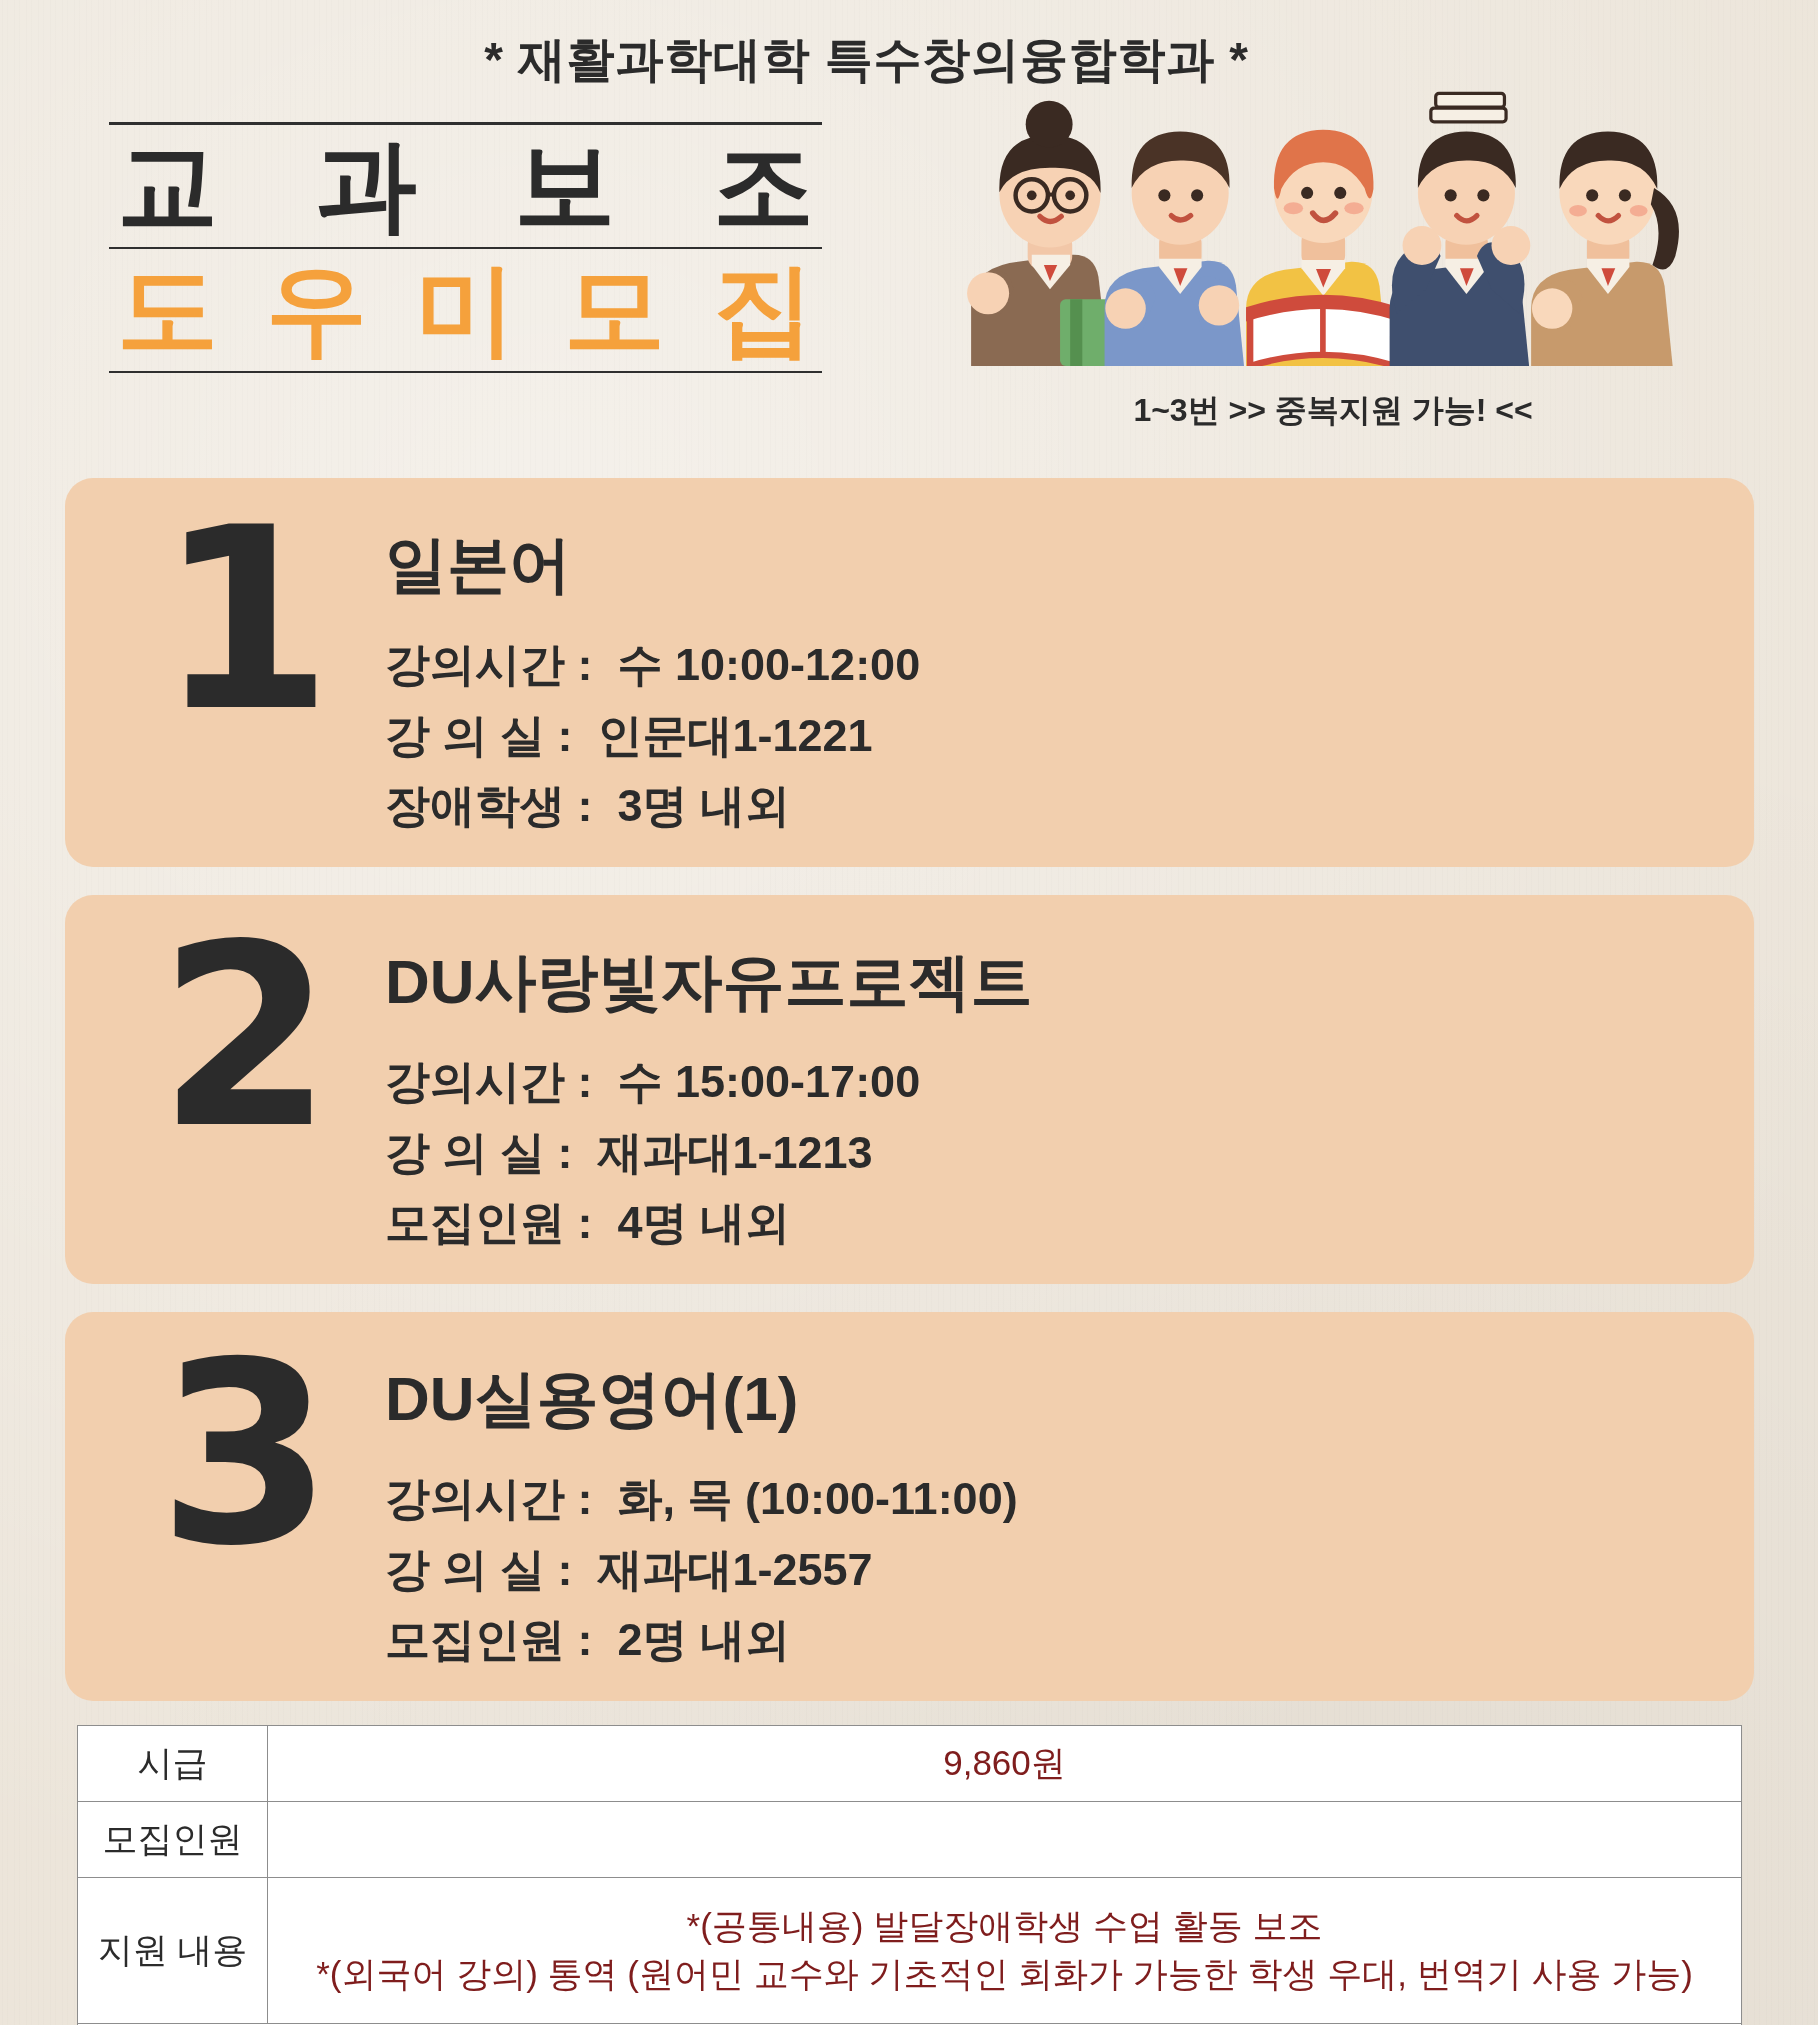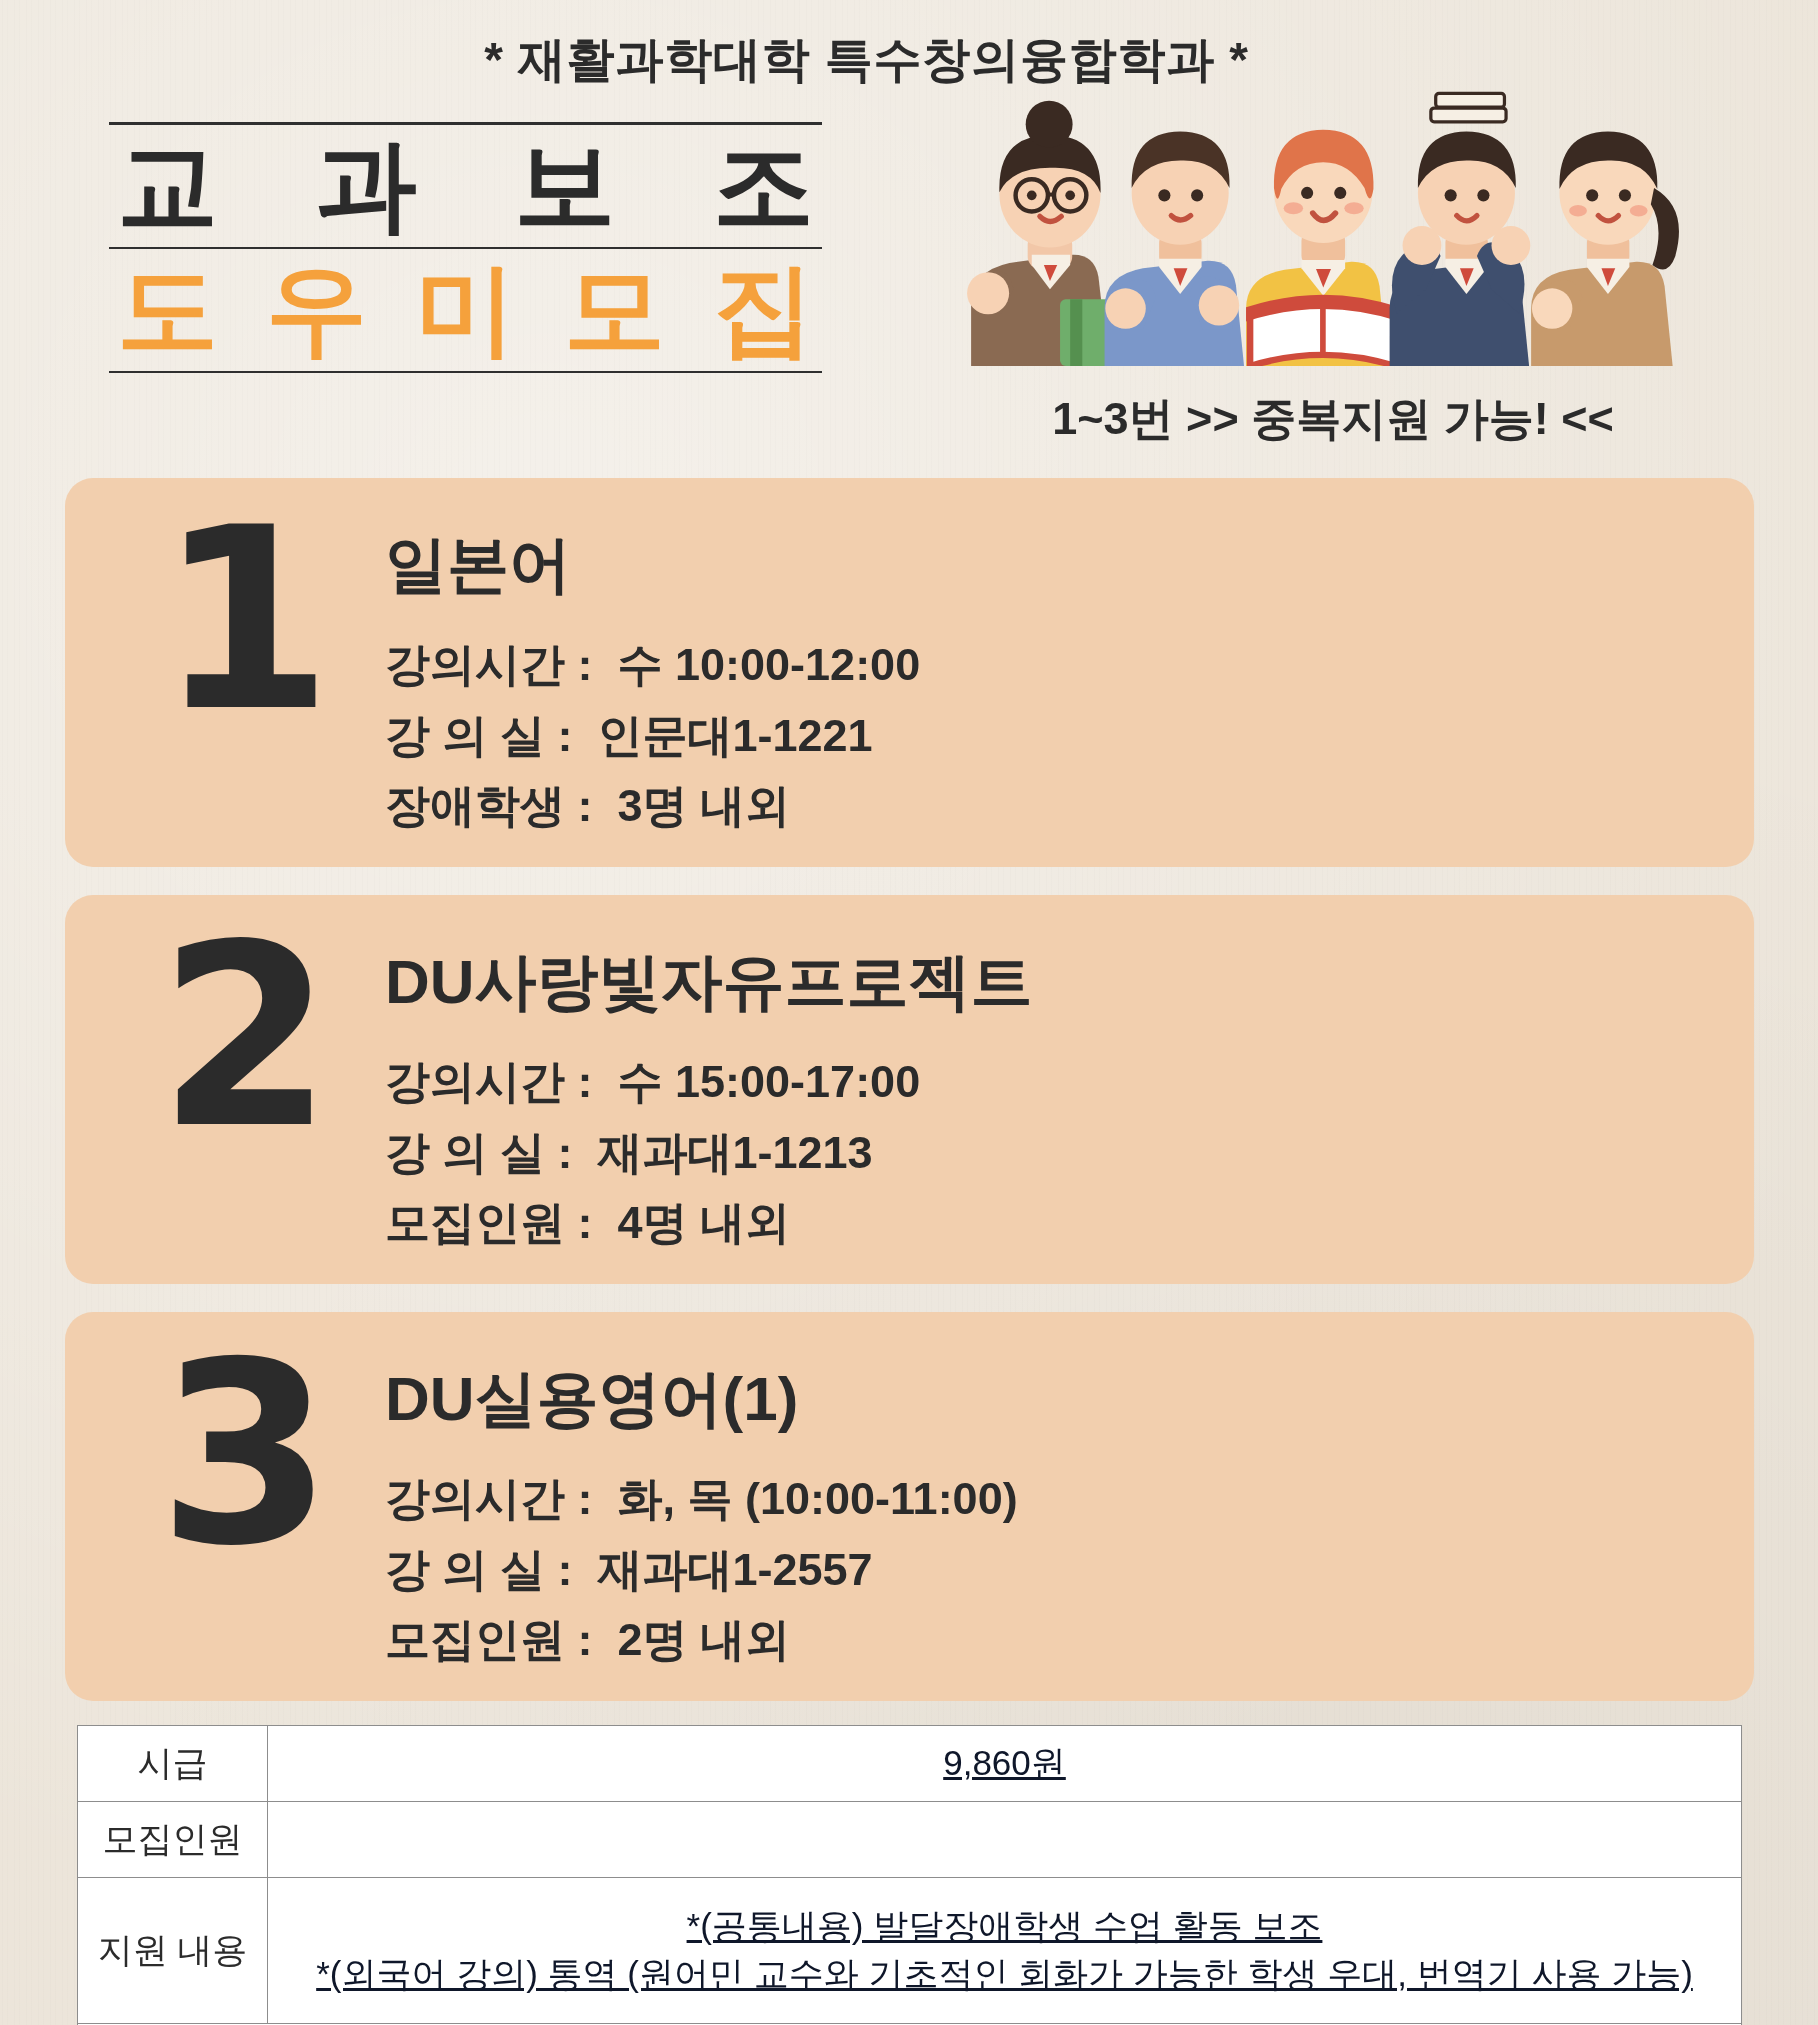--- a/index.html
+++ b/index.html
@@ -79,21 +79,21 @@
     left: 948px;
     width: 770px;
     height: 279px;
   }
   .sub-line {
     position: absolute;
     top: 389px;
     left: 948px;
     width: 770px;
     text-align: center;
-    font-size: 45px;
+    font-size: 32px;
     font-weight: 800;
     color: #2b2b2b;
   }
 
   
   .card {
     position: absolute;
     left: 65px;
     width: 1689px;
     height: 389px;
@@ -161,25 +161,24 @@
     padding: 14px 0;
     box-sizing: border-box;
   }
   .tvalue {
     flex: 1;
     display: flex;
     align-items: center;
     justify-content: center;
     text-align: center;
     font-size: 35px;
-    color: #0f172a;
+    color: #7f1d1d;
     padding: 12px 16px;
     box-sizing: border-box;
     line-height: 1.38;
-    text-decoration: underline;
   }
   .tvalue.multiline { white-space: pre-line; }
   .tfull {
     display: flex;
     align-items: center;
     justify-content: center;
     text-align: center;
     font-size: 35px;
     color: #2b2b2b;
     padding: 21px 16px;

